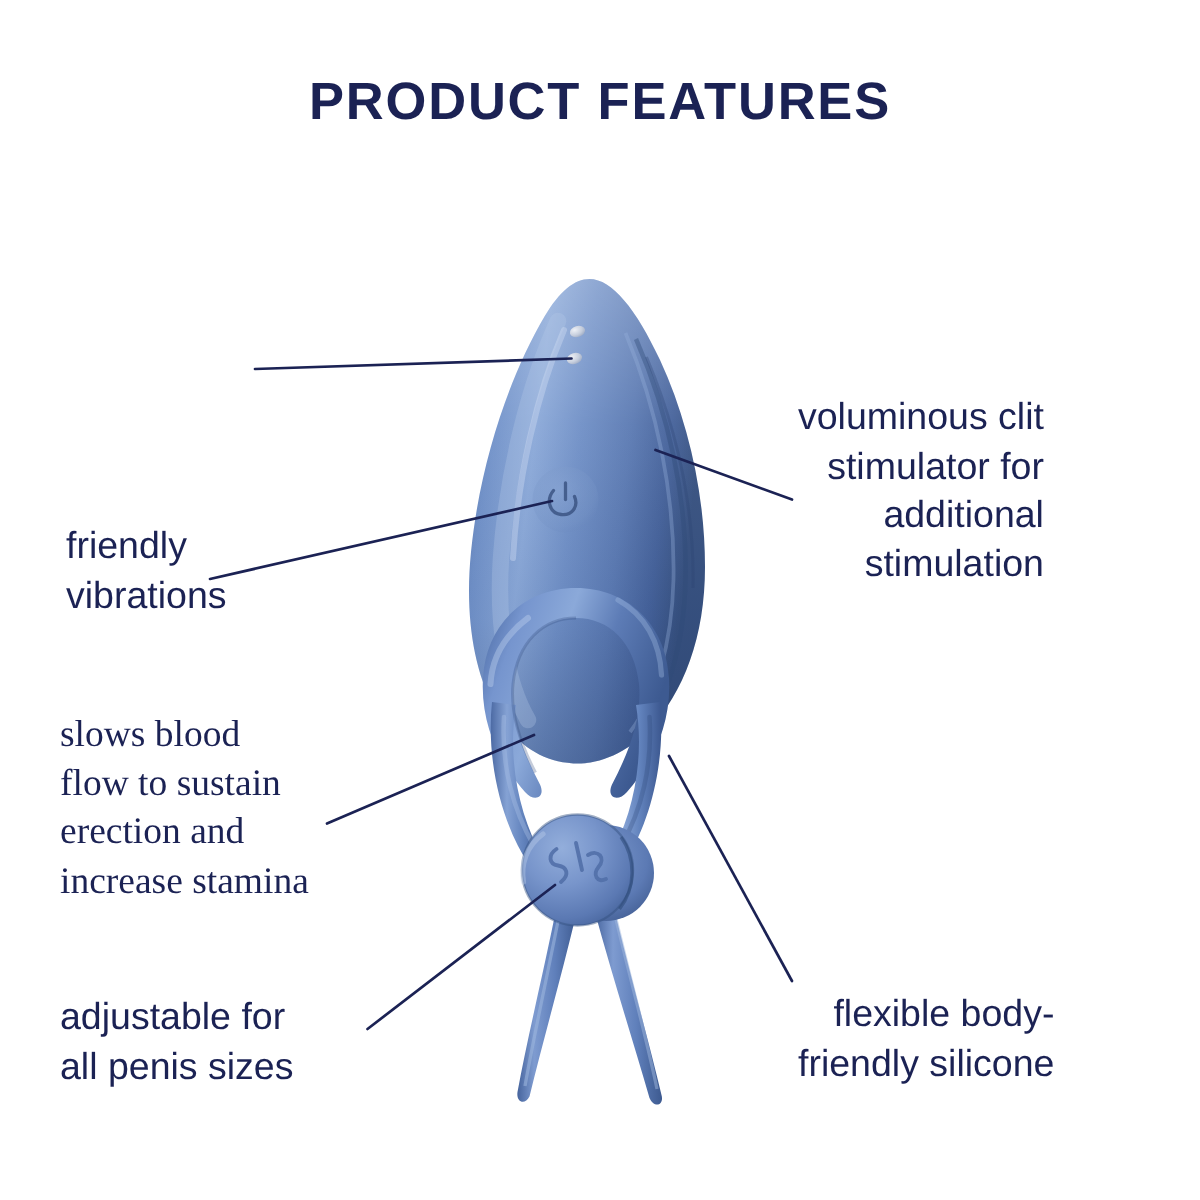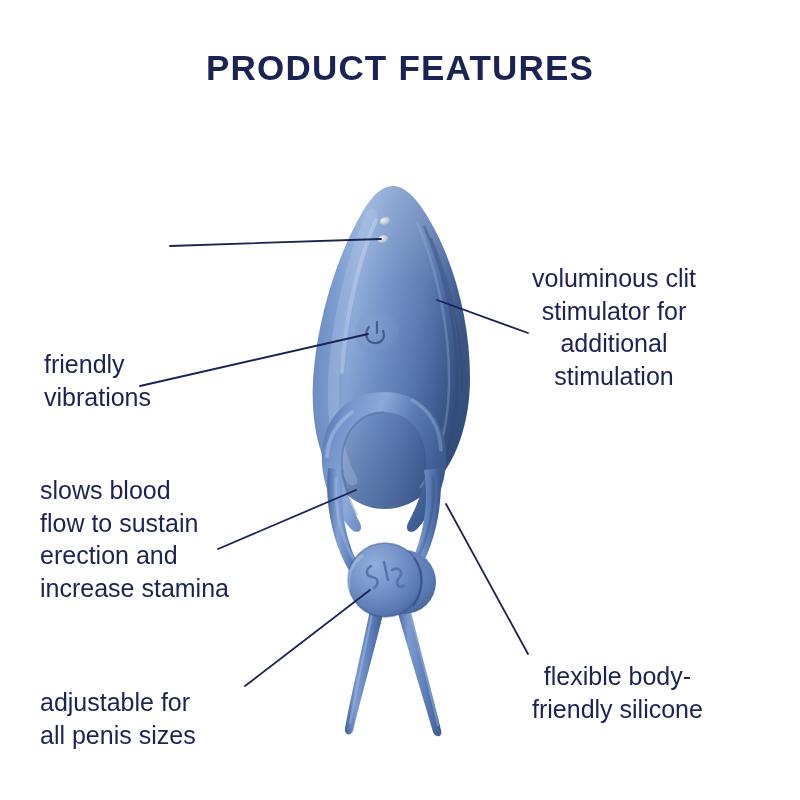--- a/index.html
+++ b/index.html
@@ -37,26 +37,26 @@
   .callout {
     position: absolute;
     color: #1b2254;
     font-size: 25px;
     line-height: 1.30;
     font-family: "Liberation Sans", sans-serif;
     white-space: pre-line;
     font-weight: 400;
   }
   .callout.left  { text-align: left; }
-  .callout.right { text-align: center; }
+  .callout.right { text-align: right; }
 
   #callout-magnetic   { left: 44px;  top: 192px; }
   #callout-control    { left: 44px;  top: 348px; }
-  #callout-slows      { left: 40px;  top: 474px; }
-  #callout-adjustable { left: 40px;  top: 662px; margin-top: 24px; }
+  #callout-slows      { left: 40px;  top: 474px; font-family: Liberation Serif, serif; }
+  #callout-adjustable { left: 40px;  top: 662px; }
   #callout-voluminous { left: 532px; top: 262px; }
   #callout-flexible   { left: 532px; top: 628px; margin-top: 32px; }
 
   
   #leader-layer, #product-layer {
     position: absolute;
     left: 0;
     top: 0;
     width: 800px;
     height: 800px;

